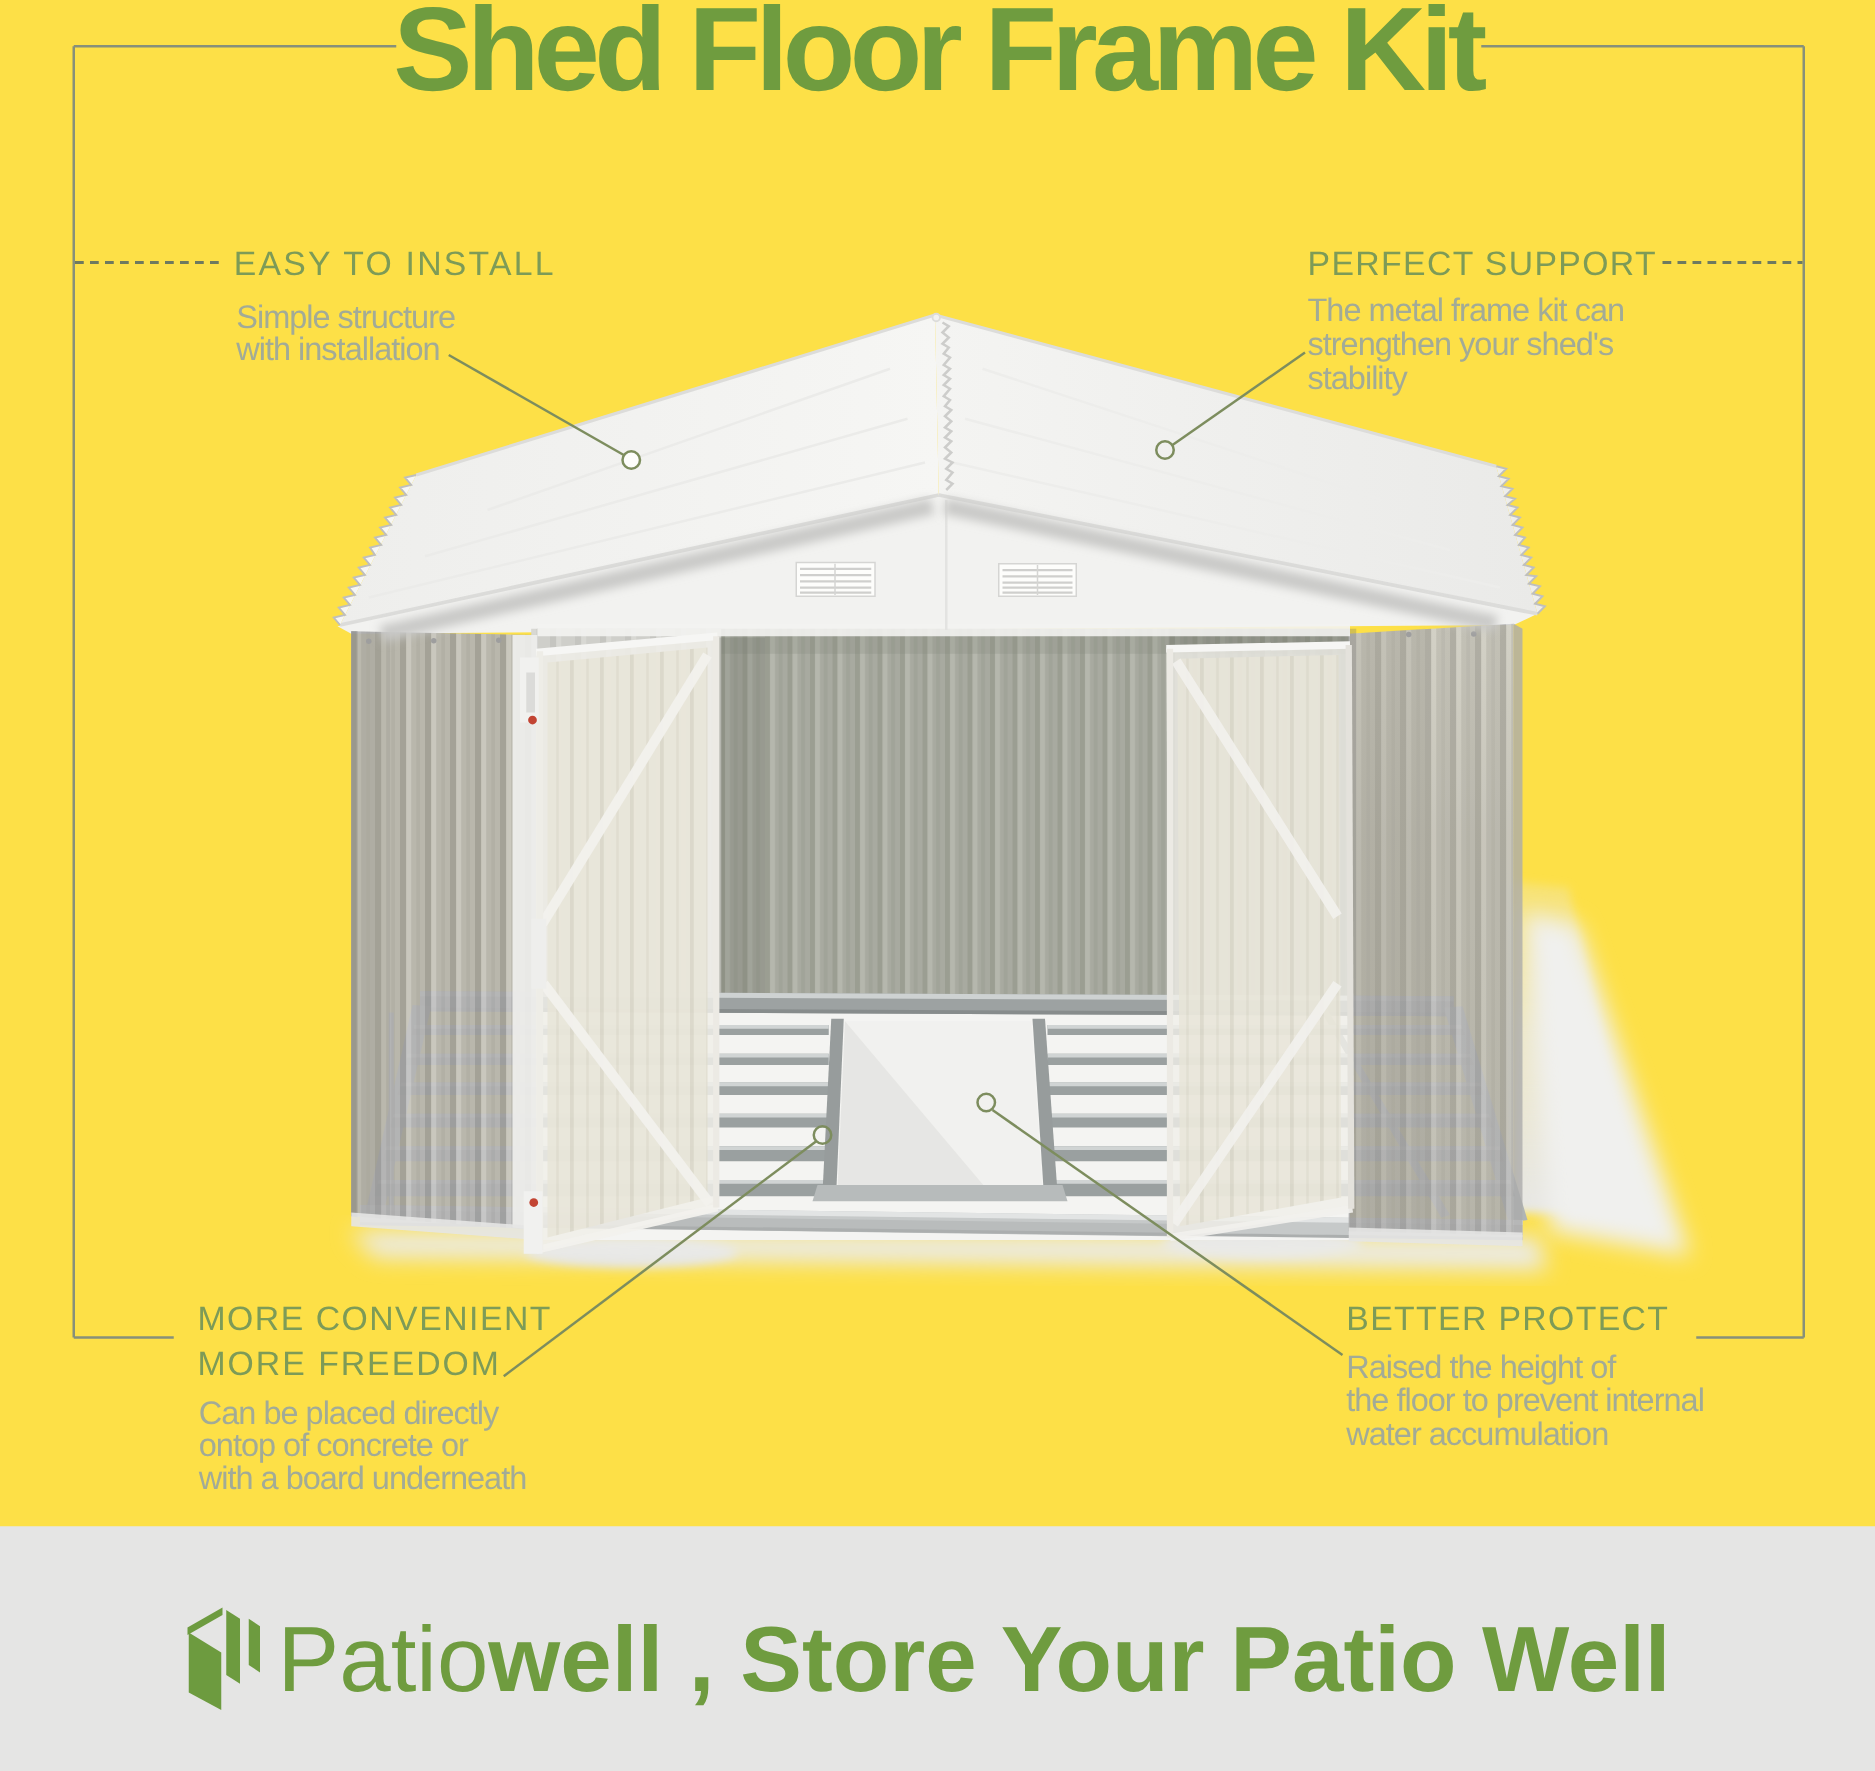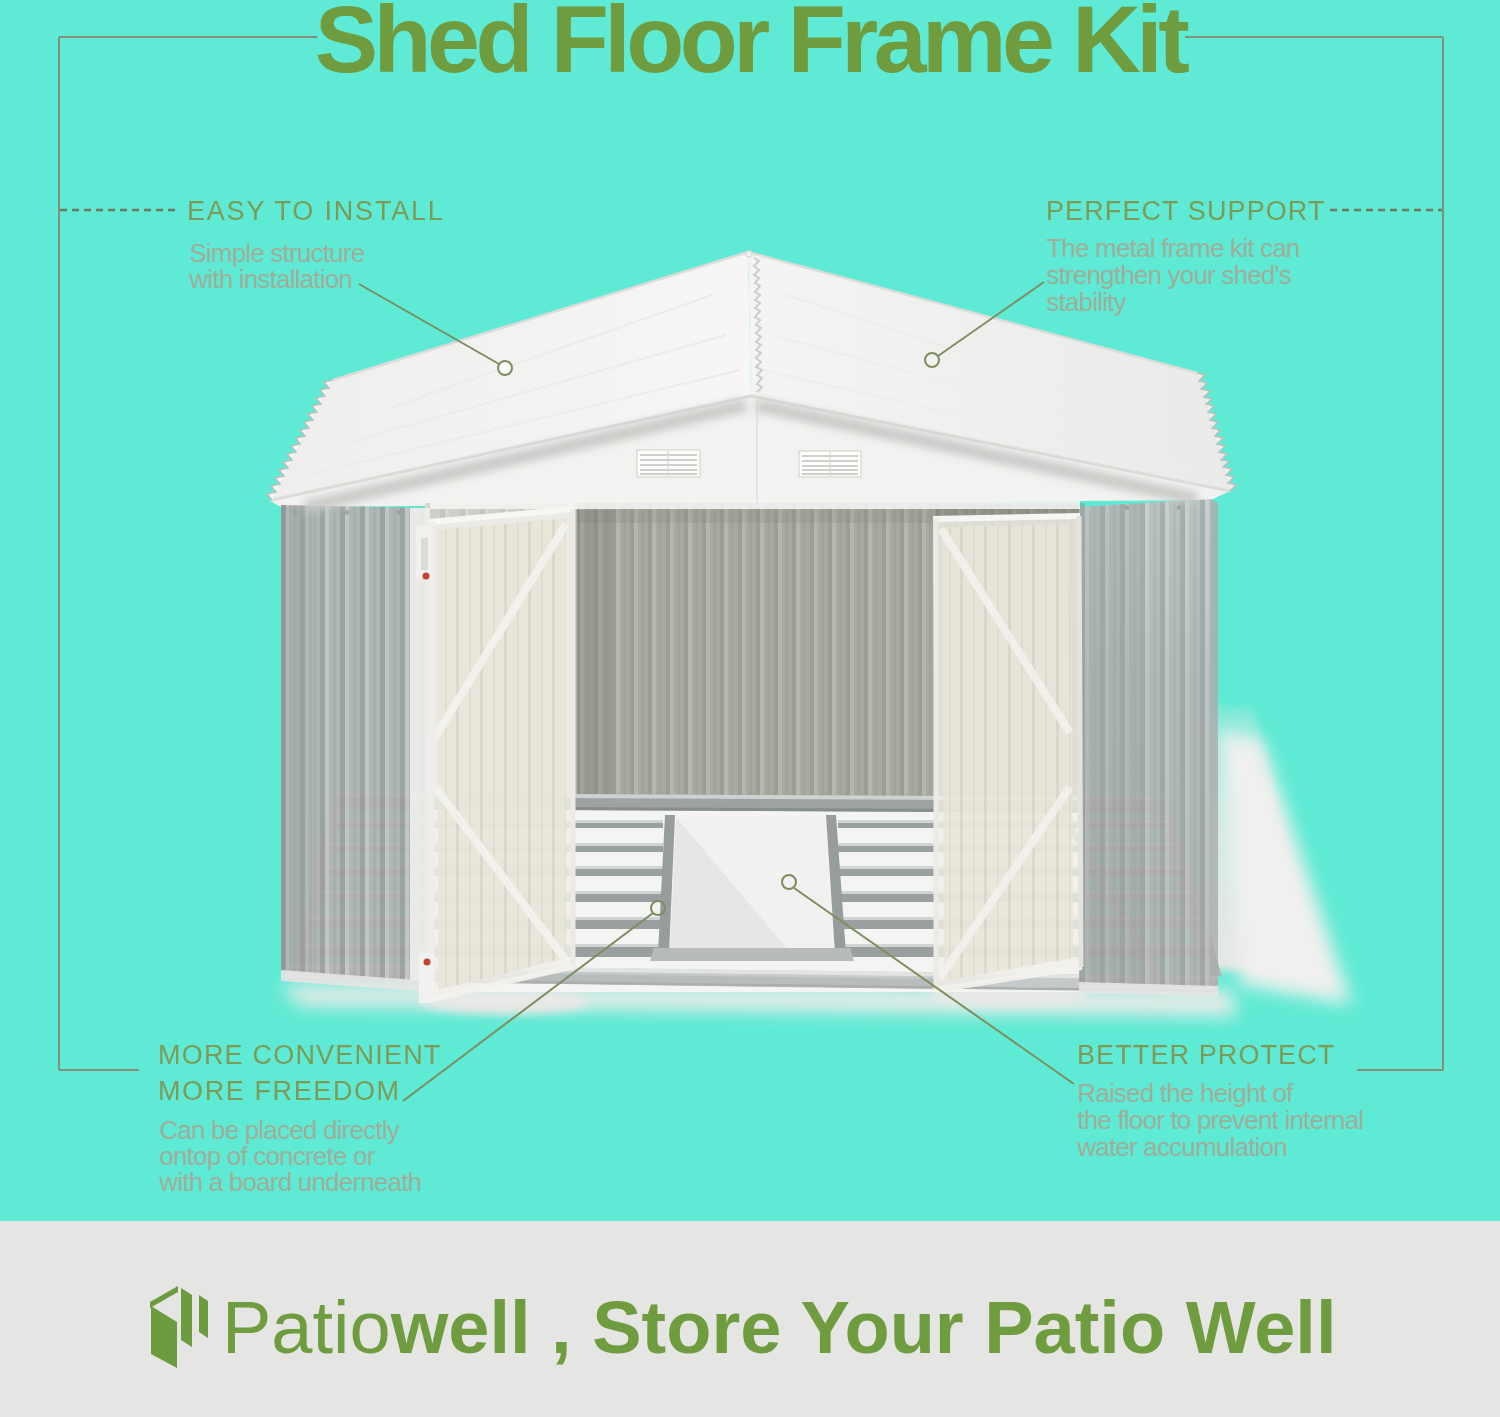--- a/index.html
+++ b/index.html
@@ -1,16 +1,16 @@
 <!DOCTYPE html>
 <html><head>
 <meta charset="utf-8">
 <style>
 html,body{margin:0;padding:0;background:#ffffff;}
-#page{position:relative;width:1500px;height:1417px;background:#5eead4;overflow:hidden;
+#page{position:relative;width:1500px;height:1417px;background:#fde047;overflow:hidden;
 font-family:"Liberation Sans", sans-serif;}
 svg{position:absolute;left:0;top:0;}
 </style>
 </head>
 <body>
 <div id="page">
 <svg width="1500" height="1417" viewBox="0 0 1500 1417">
 <defs>
   <pattern id="wallL" width="20" height="10" patternUnits="userSpaceOnUse">
     <rect width="20" height="10" fill="#b4b4b4"></rect>

